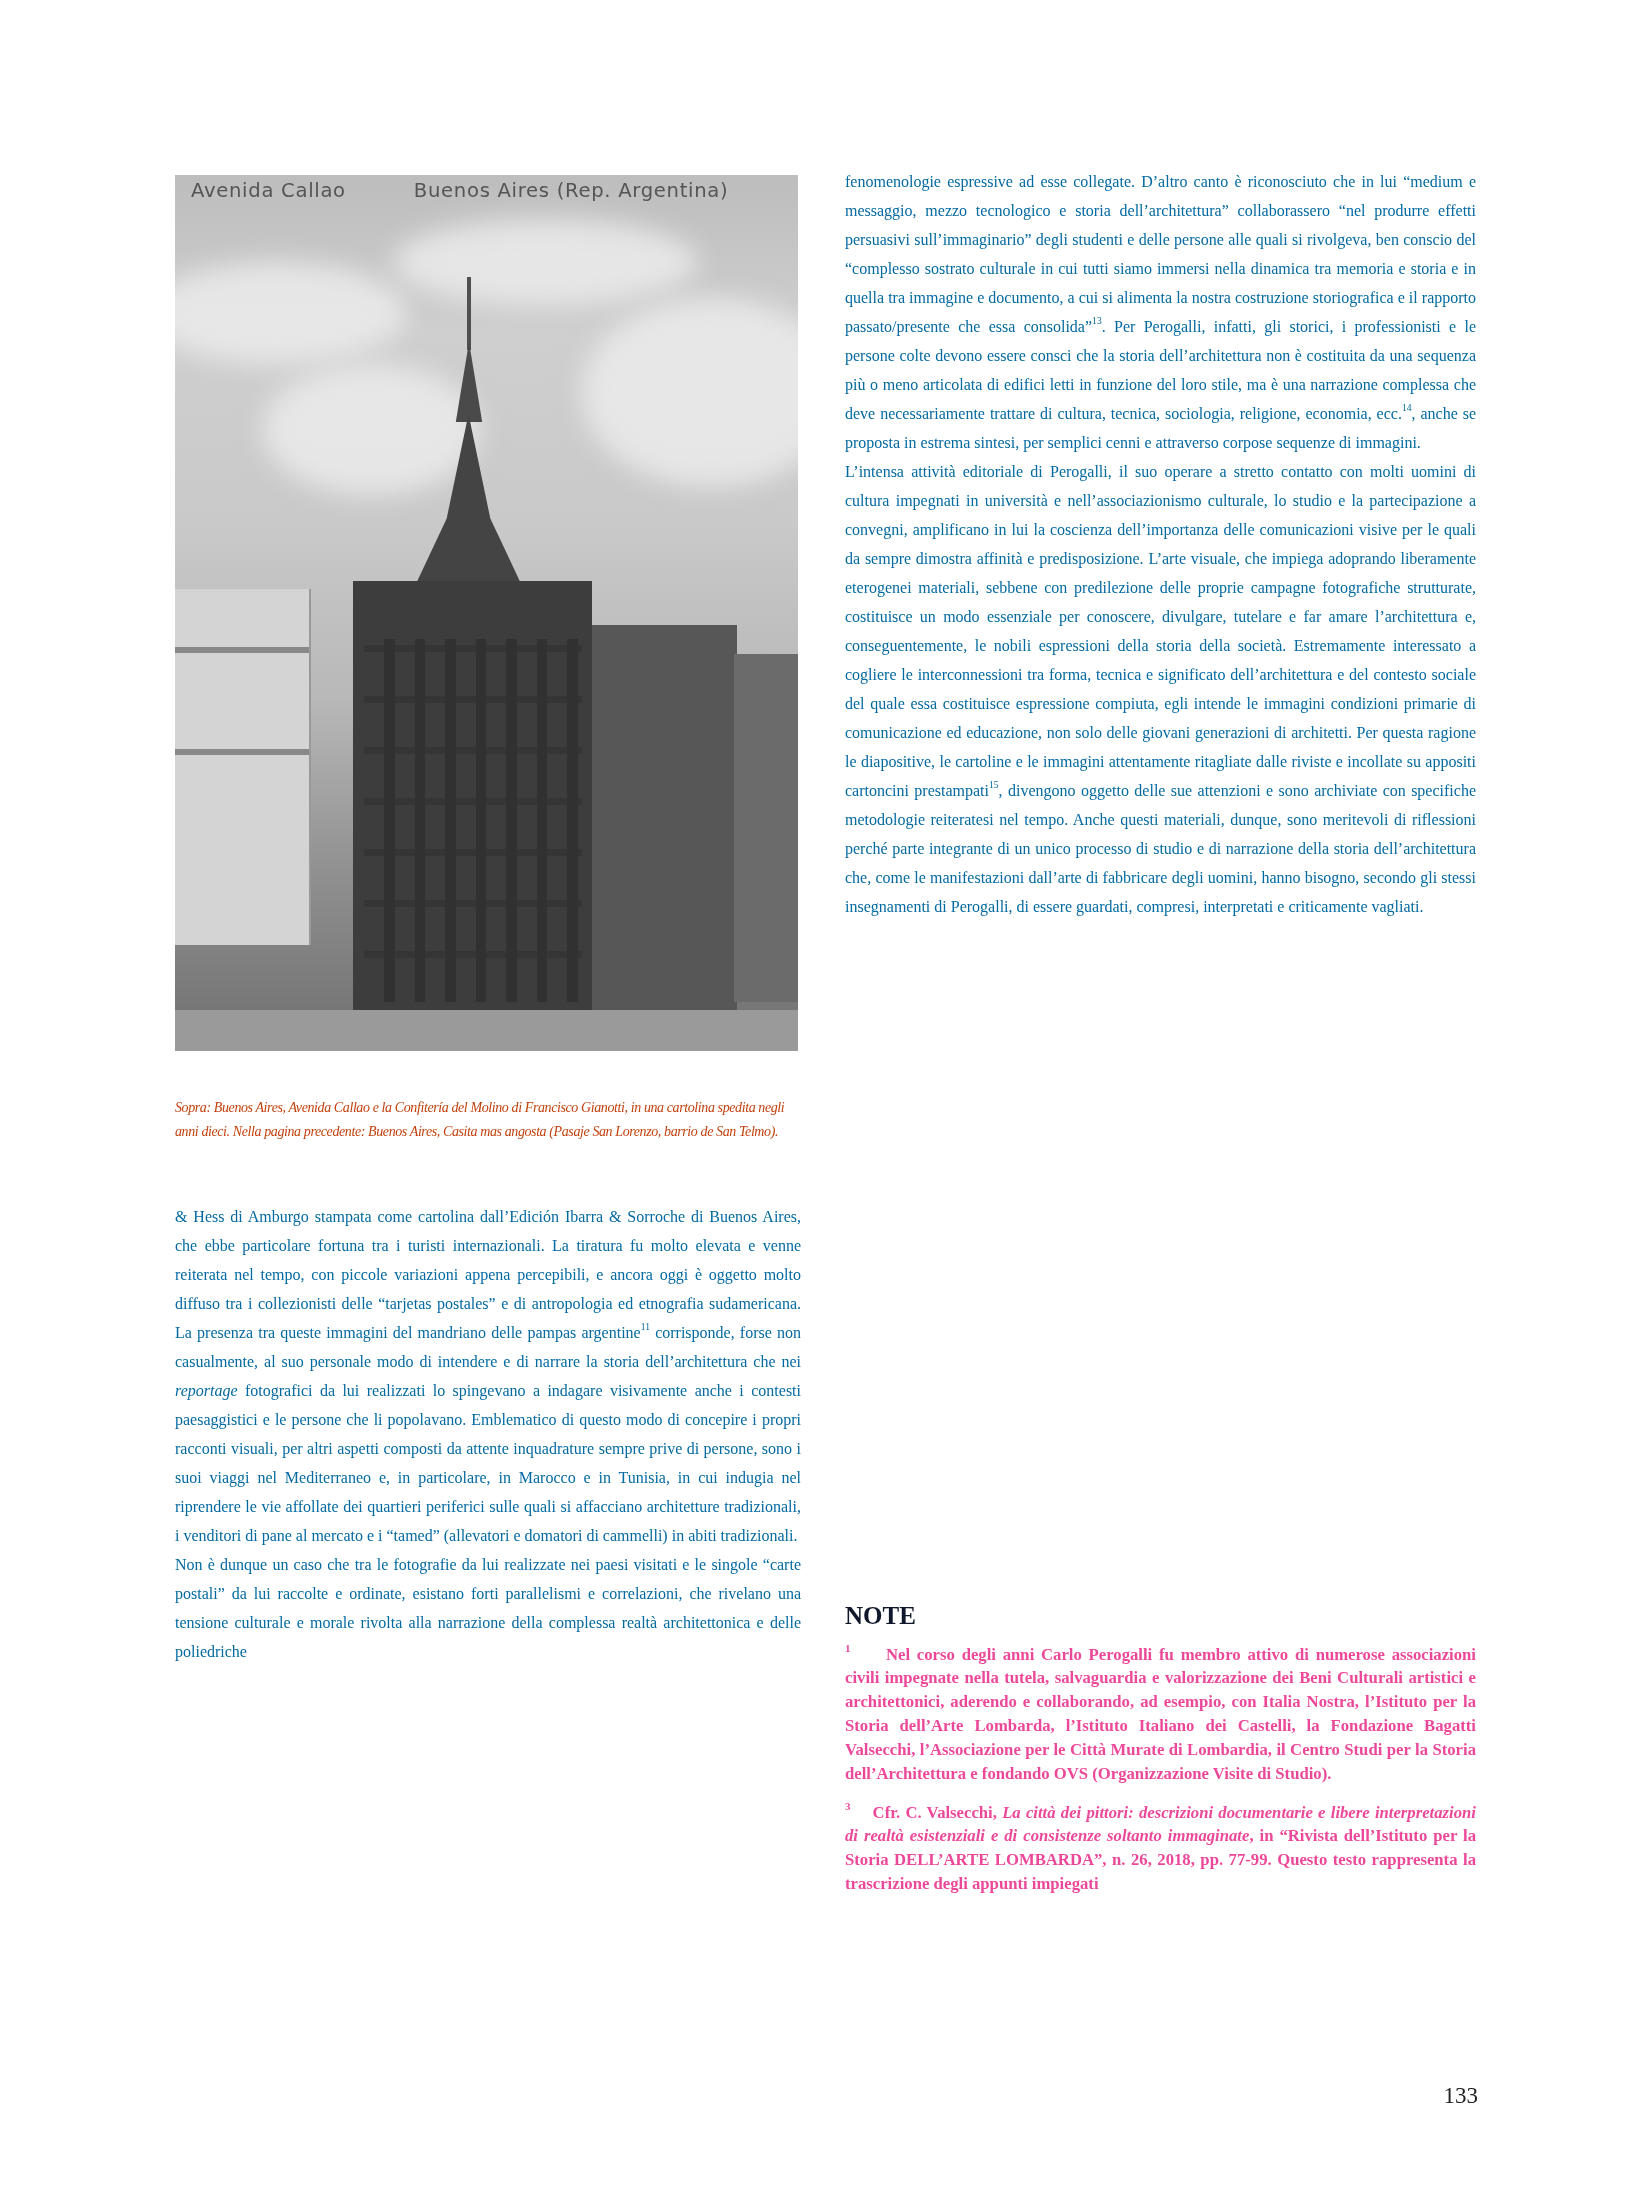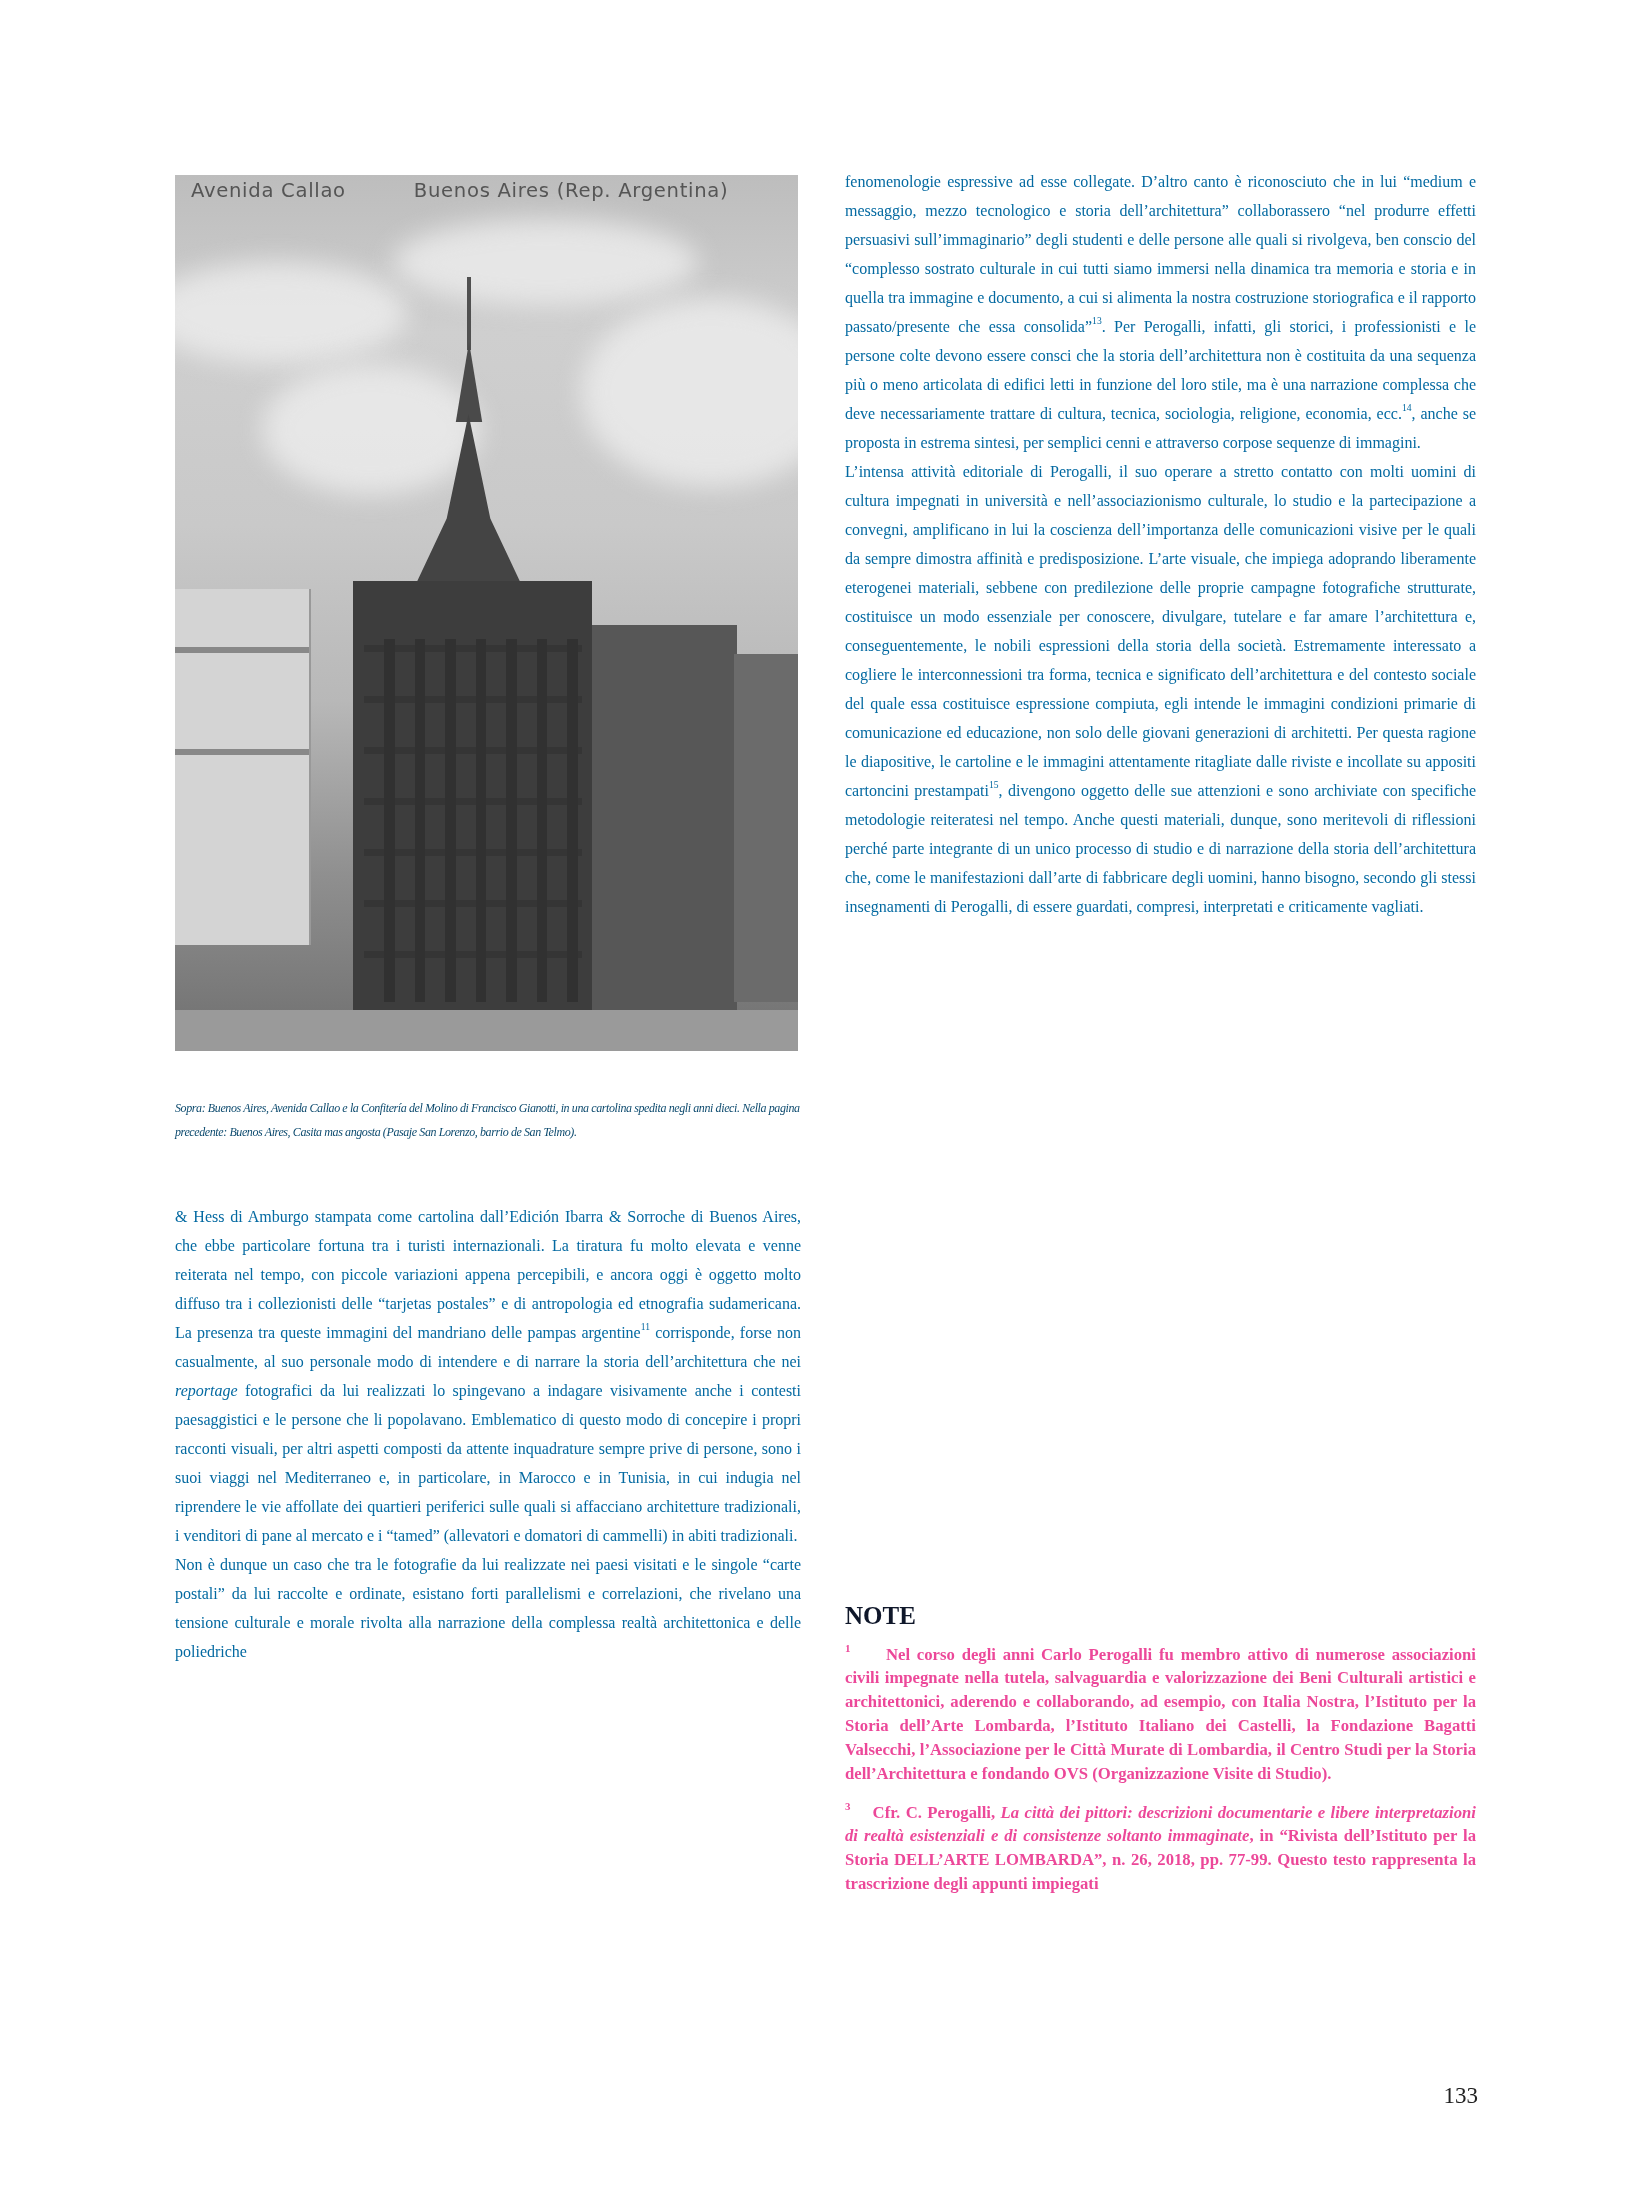--- a/index.html
+++ b/index.html
@@ -27,21 +27,21 @@
   .photo .building-far { position: absolute; left: 559px; top: 479px; width: 65px; height: 348px; background: #6b6b6b; }
   .photo .building-left { position: absolute; left: 0; top: 414px; width: 134px; height: 356px; background: #d4d4d4; border-right: 2.9px solid #999; }
   .photo .building-left::before { content: ""; position: absolute; left: 0; right: 0; top: 58px; height: 5.8px; background: #888; }
   .photo .building-left::after { content: ""; position: absolute; left: 0; right: 0; top: 160px; height: 5.8px; background: #888; }
   .photo .street { position: absolute; left: 0; right: 0; top: 835px; bottom: 0; background: #9a9a9a; }
   .photo .windows { position: absolute; left: 189px; top: 464px; width: 218px; height: 363px;
     background-image: repeating-linear-gradient(90deg, transparent 0 20.3px, #262626 20.3px 30.5px), repeating-linear-gradient(0deg, transparent 0 44px, #2e2e2e 44px 51px); opacity: .5; }
 
   .fig-caption {
     position: absolute; left: 175px; top: 1096px; width: 626px;
-    font-style: italic; font-size: 12px; line-height: 24px; color: #0c4a6e;
+    font-style: italic; font-size: 14px; line-height: 24px; color: #c2410c;
     letter-spacing: -0.4px;
   }
   .col { position: absolute; font-size: 16px; line-height: 29px; text-align: justify; color: #0369a1; }
   .col p { margin: 0; text-indent: 0; }
   .col-left { left: 175px; top: 1202px; width: 626px; }
   .col-right { left: 845px; top: 167px; width: 631px; }
   sup { font-size: 60%; line-height: 0; vertical-align: 0.85em; }
 
   .notes { position: absolute; left: 845px; top: 1601px; width: 631px; }
   .notes-title { font-weight: bold; font-size: 25px; line-height: 29px; margin: 0 0 5.8px 0; color: #0f172a; }
@@ -81,18 +81,18 @@
   </div>
 <div class="col col-right">
     <p><span>fenomenologie espressive ad esse collegate. D’altro canto è riconosciuto che in lui “medium e messaggio, mezzo tecnologico e storia dell’architettura” collaborassero “nel produrre effetti persuasivi sull’immaginario” degli studenti e delle persone alle quali si rivolgeva, ben conscio del “complesso sostrato culturale in cui tutti siamo immersi nella dinamica tra memoria e storia e in quella tra immagine e documento, a cui si alimenta la nostra costruzione storiografica e il rapporto passato/presente che essa consolida”</span><sup>13</sup><span>. Per Perogalli, infatti, gli storici, i professionisti e le persone colte devono essere consci che la storia dell’architettura non è costituita da una sequenza più o meno articolata di edifici letti in funzione del loro stile, ma è una narrazione complessa che deve necessariamente trattare di cultura, tecnica, sociologia, religione, economia, ecc.</span><sup>14</sup><span>, anche se proposta in estrema sintesi, per semplici cenni e attraverso corpose sequenze di immagini.</span></p>
     <p><span>L’intensa attività editoriale di Perogalli, il suo operare a stretto contatto con molti uomini di cultura impegnati in università e nell’associazionismo culturale, lo studio e la partecipazione a convegni, amplificano in lui la coscienza dell’importanza delle comunicazioni visive per le quali da sempre dimostra affinità e predisposizione. L’arte visuale, che impiega adoprando liberamente eterogenei materiali, sebbene con predilezione delle proprie campagne fotografiche strutturate, costituisce un modo essenziale per conoscere, divulgare, tutelare e far amare l’architettura e, conseguentemente, le nobili espressioni della storia della società. Estremamente interessato a cogliere le interconnessioni tra forma, tecnica e significato dell’architettura e del contesto sociale del quale essa costituisce espressione compiuta, egli intende le immagini condizioni primarie di comunicazione ed educazione, non solo delle giovani generazioni di architetti. Per questa ragione le diapositive, le cartoline e le immagini attentamente ritagliate dalle riviste e incollate su appositi cartoncini prestampati</span><sup>15</sup><span>, divengono oggetto delle sue attenzioni e sono archiviate con specifiche metodologie reiteratesi nel tempo. Anche questi materiali, dunque, sono meritevoli di riflessioni perché parte integrante di un unico processo di studio e di narrazione della storia dell’architettura che, come le manifestazioni dall’arte di fabbricare degli uomini, hanno bisogno, secondo gli stessi insegnamenti di Perogalli, di essere guardati, compresi, interpretati e criticamente vagliati.</span></p>
   </div>
 
 <div class="notes">
   <div class="notes-title">NOTE</div>
   <div>
       <div class="note first"><span class="num">1</span><span>Nel corso degli anni Carlo Perogalli fu membro attivo di numerose associazioni civili impegnate nella tutela, salvaguardia e valorizzazione dei Beni Culturali artistici e architettonici, aderendo e collaborando, ad esempio, con Italia Nostra, l’Istituto per la Storia dell’Arte Lombarda, l’Istituto Italiano dei Castelli, la Fondazione Bagatti Valsecchi, l’Associazione per le Città Murate di Lombardia, il Centro Studi per la Storia dell’Architettura e fondando OVS (Organizzazione Visite di Studio).</span></div>
-      <div class="note"><span class="num">3</span><span>Cfr. C. Perogalli, </span><em>La città dei pittori: descrizioni documentarie e libere interpretazioni di realtà esistenziali e di consistenze soltanto immaginate</em><span>, in “Rivista dell’Istituto per la Storia DELL’ARTE LOMBARDA”, n. 26, 2018, pp. 77-99. Questo testo rappresenta la trascrizione degli appunti impiegati</span></div>
+      <div class="note"><span class="num">3</span><span>Cfr. C. Valsecchi, </span><em>La città dei pittori: descrizioni documentarie e libere interpretazioni di realtà esistenziali e di consistenze soltanto immaginate</em><span>, in “Rivista dell’Istituto per la Storia DELL’ARTE LOMBARDA”, n. 26, 2018, pp. 77-99. Questo testo rappresenta la trascrizione degli appunti impiegati</span></div>
     </div>
 </div>
 
 <div class="page-number">133</div>
 
 
 </body></html>

